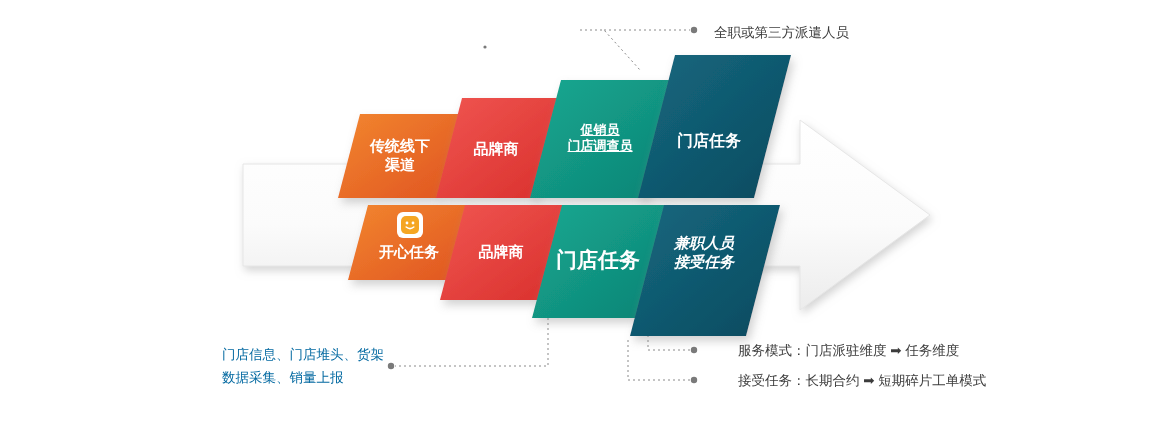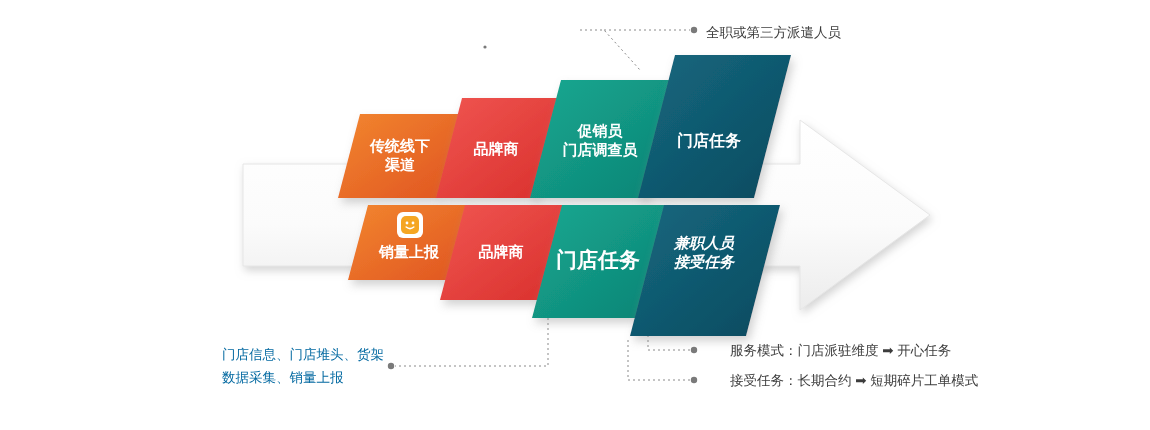--- a/index.html
+++ b/index.html
@@ -37,20 +37,21 @@
     color: #0369a1;
     font-size: 13.5px;
     line-height: 1.7;
     white-space: pre-line;
   }
   .ann-single {
     position: absolute;
     color: #3c3c3c;
     font-size: 13.5px;
     white-space: nowrap;
+    margin-left: 8px;
   }
   .smile-badge {
     position: absolute;
     width: 26px;
     height: 26px;
     border-radius: 6px;
     background: #ffffff;
     display: flex;
     align-items: center;
     justify-content: center;
@@ -134,40 +135,40 @@
       <circle cx="391" cy="366" r="3.2"></circle>
       <circle cx="694" cy="350" r="3.2"></circle>
       <circle cx="694" cy="380" r="3.2"></circle>
       <circle cx="485" cy="47" r="1.6"></circle>
     </g>
   </svg>
 
   <div class="para-label" style="left:348px; top:137px; width:104px; font-size:15px;">传统线下
 渠道</div>
   <div class="para-label" style="left:444px; top:140px; width:104px; font-size:15px;">品牌商</div>
-  <div class="para-label" style="left:540px; top:122px; width:120px; font-size:15px;">促销员
+  <div class="para-label" style="left:540px; top:122px; width:120px; font-size:13px;text-decoration:underline;">促销员
 门店调查员</div>
   <div class="para-label" style="left:650px; top:131px; width:118px; font-size:16px;">门店任务</div>
 
   <div class="smile-badge" style="left:397px; top:212px;">
     <svg width="20" height="20" viewBox="0 0 20 20">
       <rect x="1" y="1" width="18" height="18" rx="5" fill="#f5a623"></rect>
       <circle cx="7" cy="8" r="1.4" fill="#ffffff"></circle>
       <circle cx="13" cy="8" r="1.4" fill="#ffffff"></circle>
       <path d="M6.2,12 Q10,15.2 13.8,12" stroke="#ffffff" stroke-width="1.6" fill="none" stroke-linecap="round"></path>
     </svg>
   </div>
-  <div class="para-label" style="left:358px; top:243px; width:102px; font-size:15px;">销量上报</div>
+  <div class="para-label" style="left:358px; top:243px; width:102px; font-size:15px;">开心任务</div>
   <div class="para-label" style="left:450px; top:243px; width:102px; font-size:15px;">品牌商</div>
   <div class="para-label" style="left:544px; top:247px; width:108px; font-size:21px;">门店任务</div>
   <div class="para-label" style="left:645px; top:234px; width:118px; font-size:15px;font-style:italic;">兼职人员
 接受任务</div>
 
   <div class="ann-single" style="left:706px; top:24px;">全职或第三方派遣人员</div>
 
   <div class="ann" style="left:222px; top:344px;">门店信息、门店堆头、货架
 数据采集、销量上报</div>
 
-  <div class="ann-single" style="left:730px; top:342px;">服务模式：门店派驻维度 ➡ 开心任务</div>
+  <div class="ann-single" style="left:730px; top:342px;">服务模式：门店派驻维度 ➡ 任务维度</div>
 
   <div class="ann-single" style="left:730px; top:372px;">接受任务：长期合约 ➡ 短期碎片工单模式</div>
 
 </div>
 
 </body></html>

